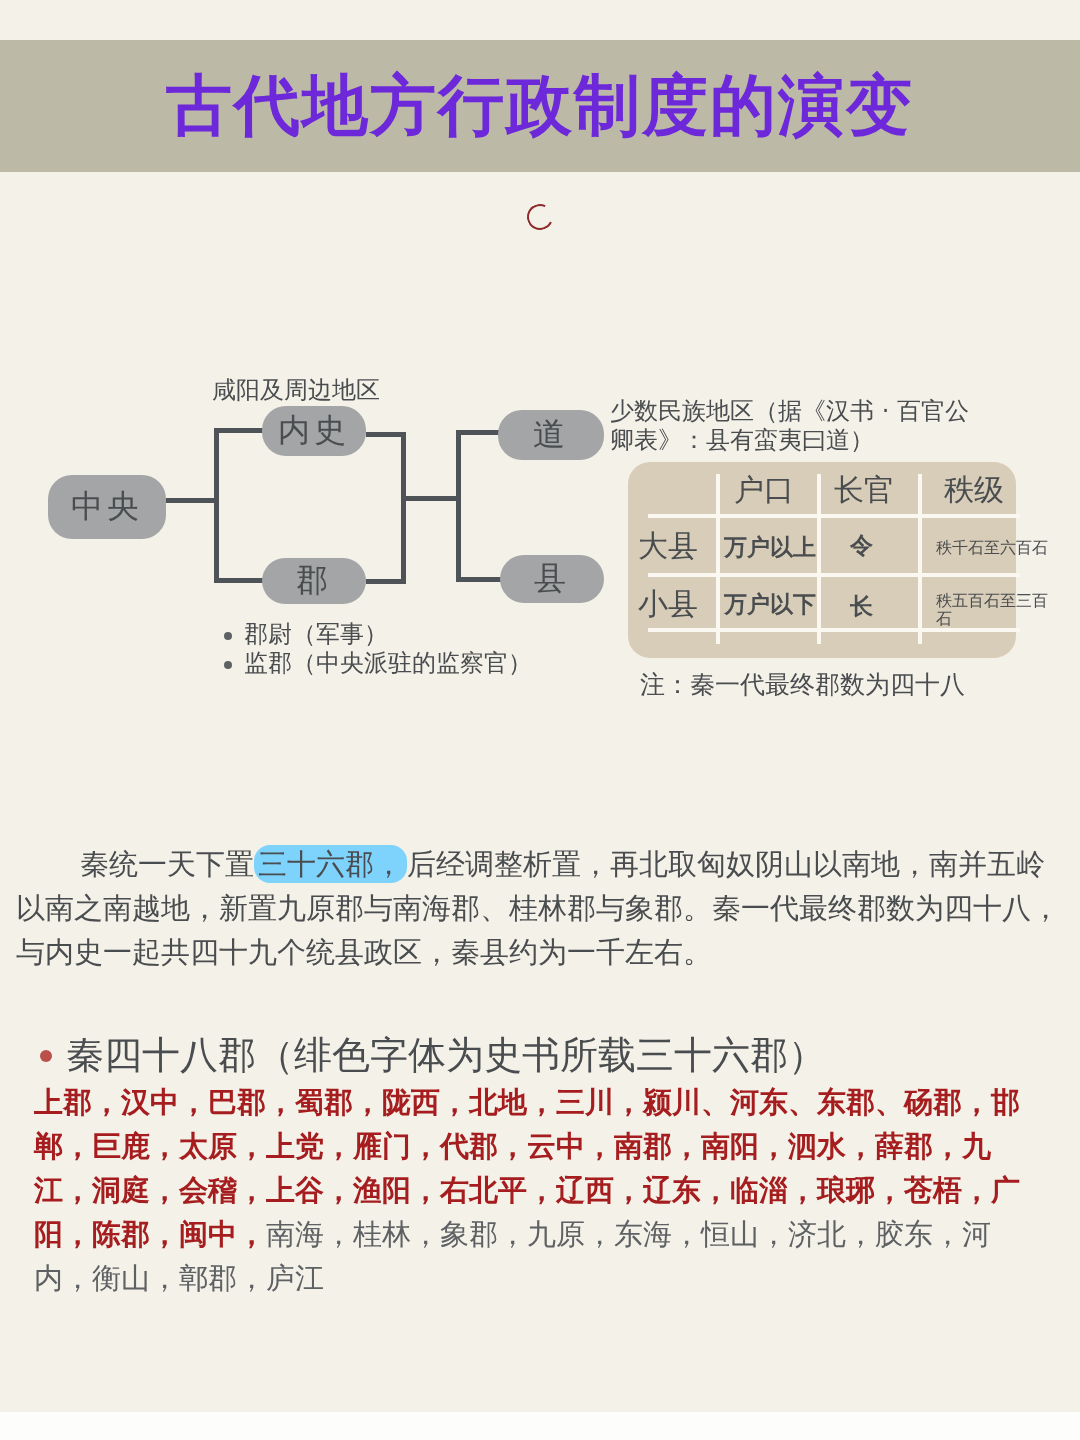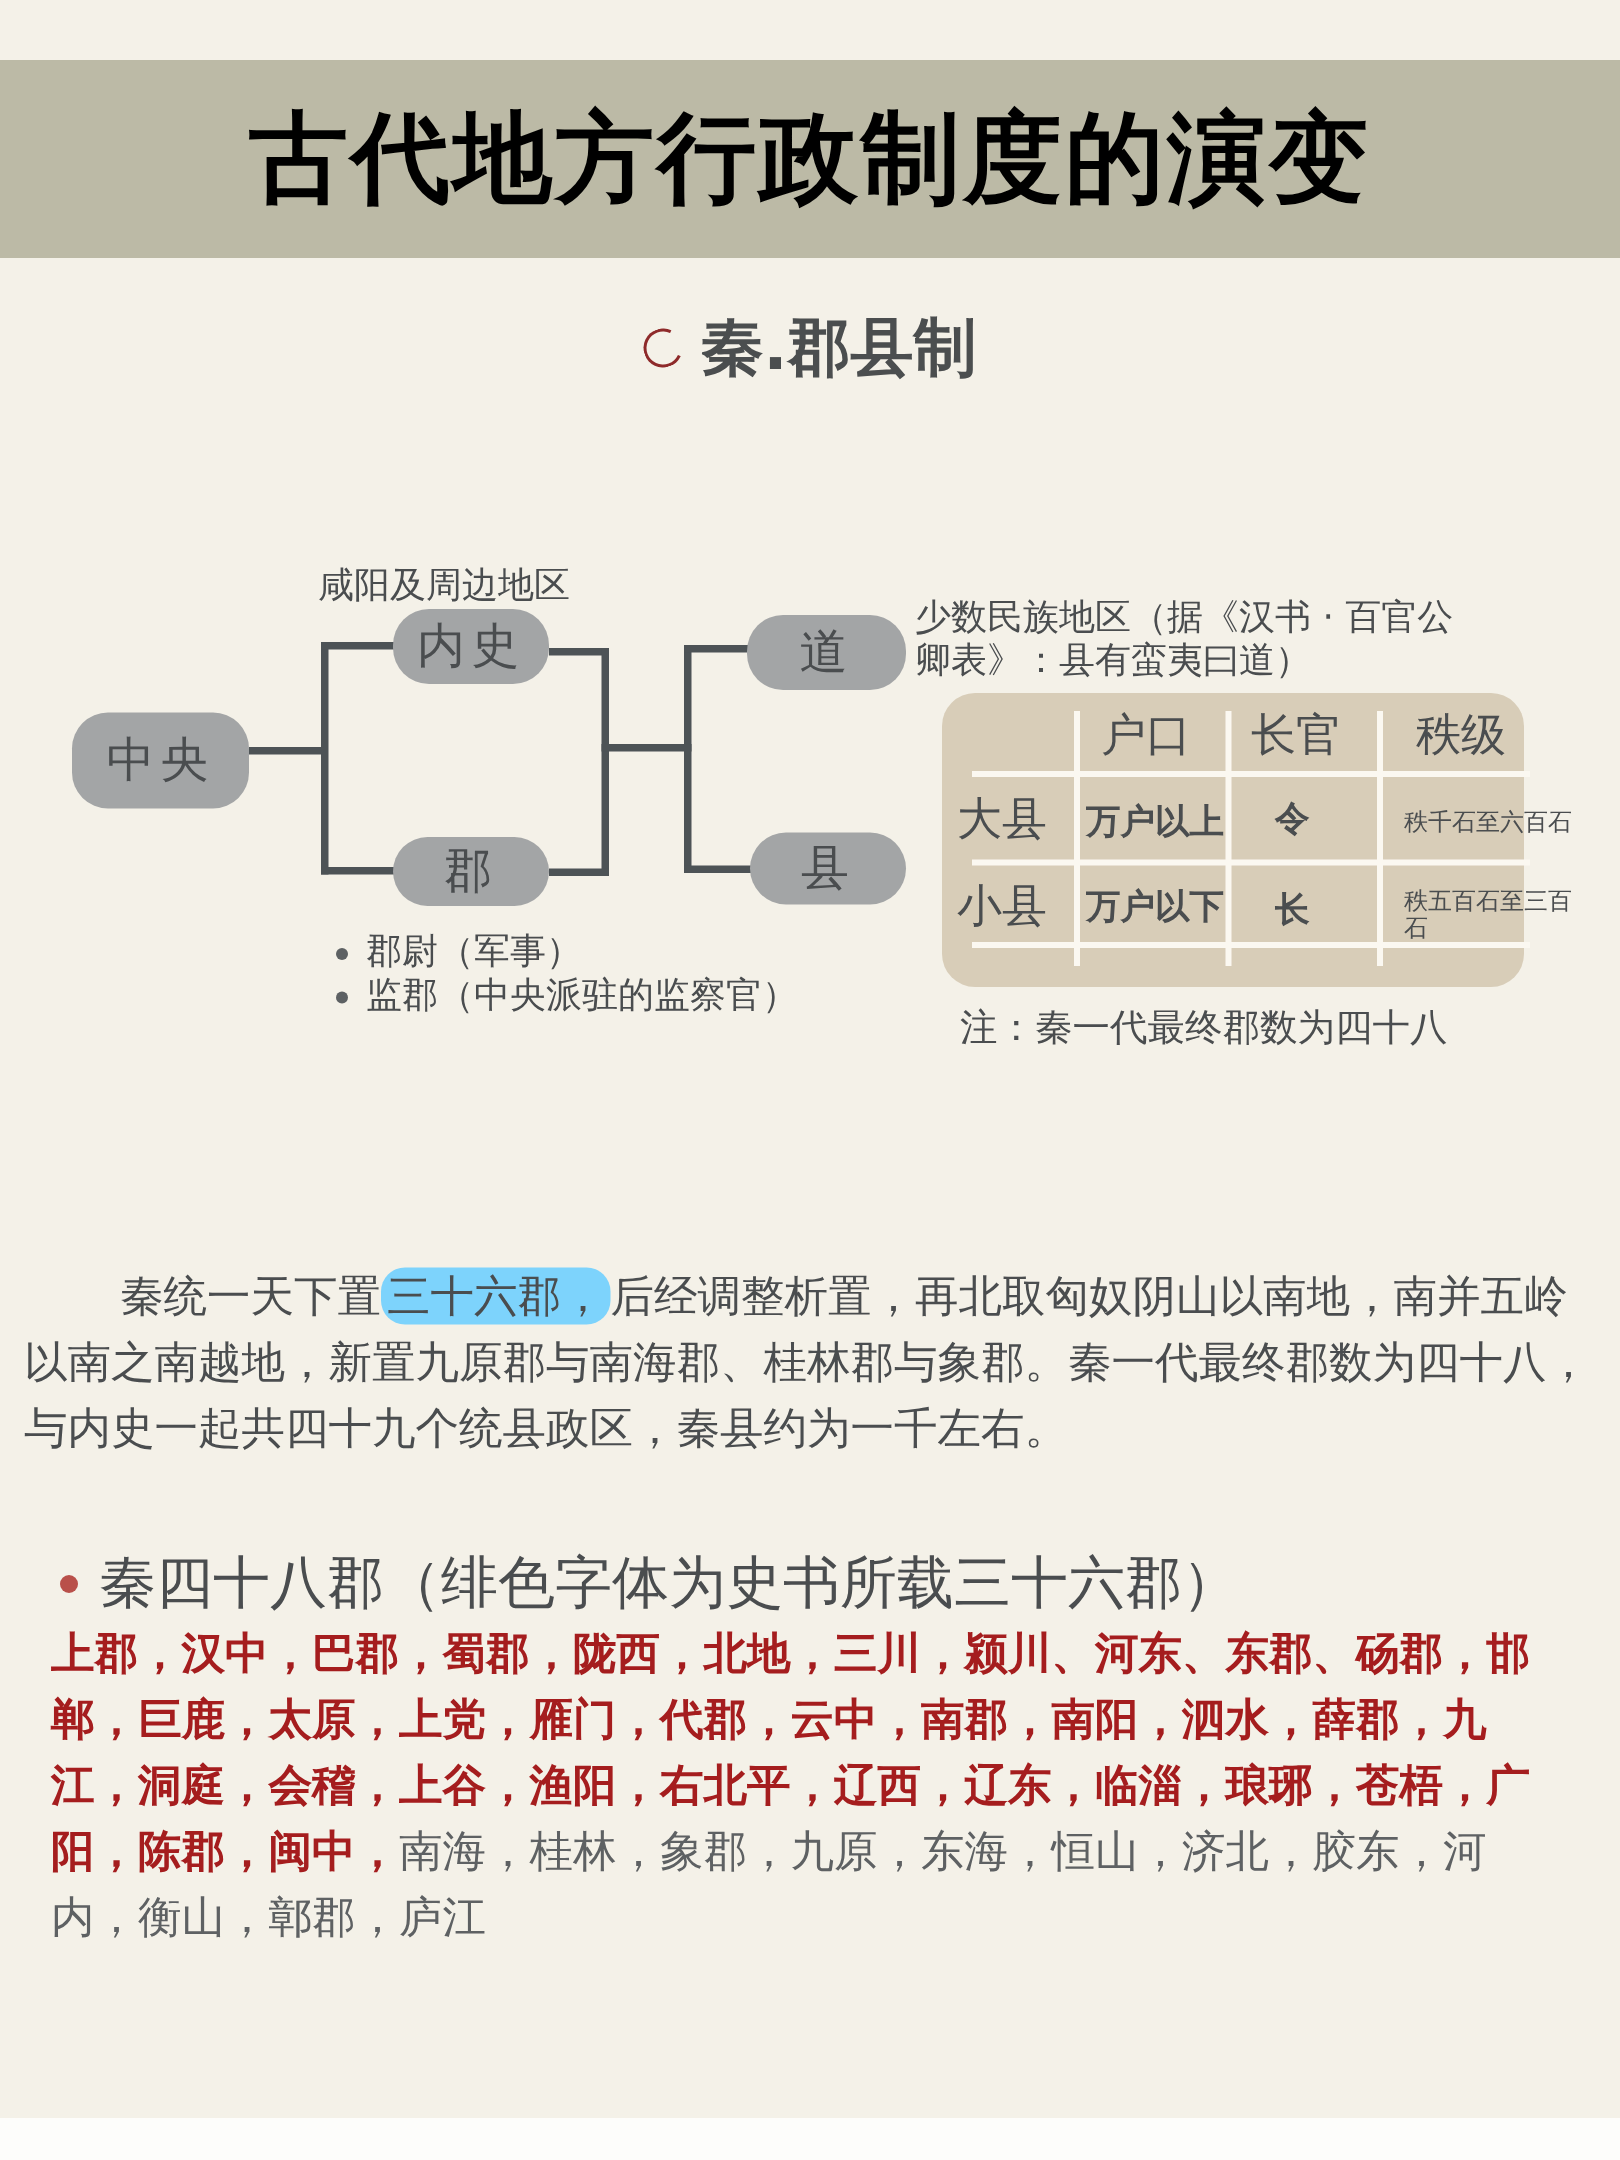--- a/index.html
+++ b/index.html
@@ -9,21 +9,21 @@
     font-family:"DejaVu Sans","Liberation Sans",sans-serif;
     color:#4a4d4f;
   }
   .bottom-white { position:absolute; left:0; top:1412px; width:1080px; height:28px; background:#fdfdfb; }
   .title-bar {
     position:absolute; left:0; top:40px; width:1080px; height:132px;
     background:#bcbaa6;
     display:flex; align-items:center; justify-content:center;
   }
   .title-text {
-    color:#000000; font-size:66px; font-weight:bold; letter-spacing:2px;
+    color:#6d28d9; font-size:66px; font-weight:bold; letter-spacing:2px;
   }
   .subtitle {
     position:absolute; top:204px; left:0; width:1080px;
     display:flex; align-items:center; justify-content:center; gap:12px;
   }
   .subtitle .circle {
     width:22px; height:22px; border-radius:50%;
     border:2px solid #8e2a2a; border-right-color:transparent;
     transform:rotate(-20deg);
   }
@@ -79,21 +79,20 @@
 <body>
 
 <div class="bottom-white"></div>
 
 <div class="title-bar">
   <div class="title-text">古代地方行政制度的演变</div>
 </div>
 
 <div class="subtitle">
   <span class="circle"></span>
-  <span class="text">秦.郡县制</span>
 </div>
 
 <div>
   <div class="label" style="left:212px; top:374px;">咸阳及周边地区</div>
 
   <div class="line" style="left:166px; top:498px; width:52px; height:5px;"></div>
   <div class="line" style="left:214px; top:428px; width:5px; height:155px;"></div>
   <div class="line" style="left:214px; top:428px; width:50px; height:5px;"></div>
   <div class="line" style="left:214px; top:578px; width:50px; height:5px;"></div>
 

